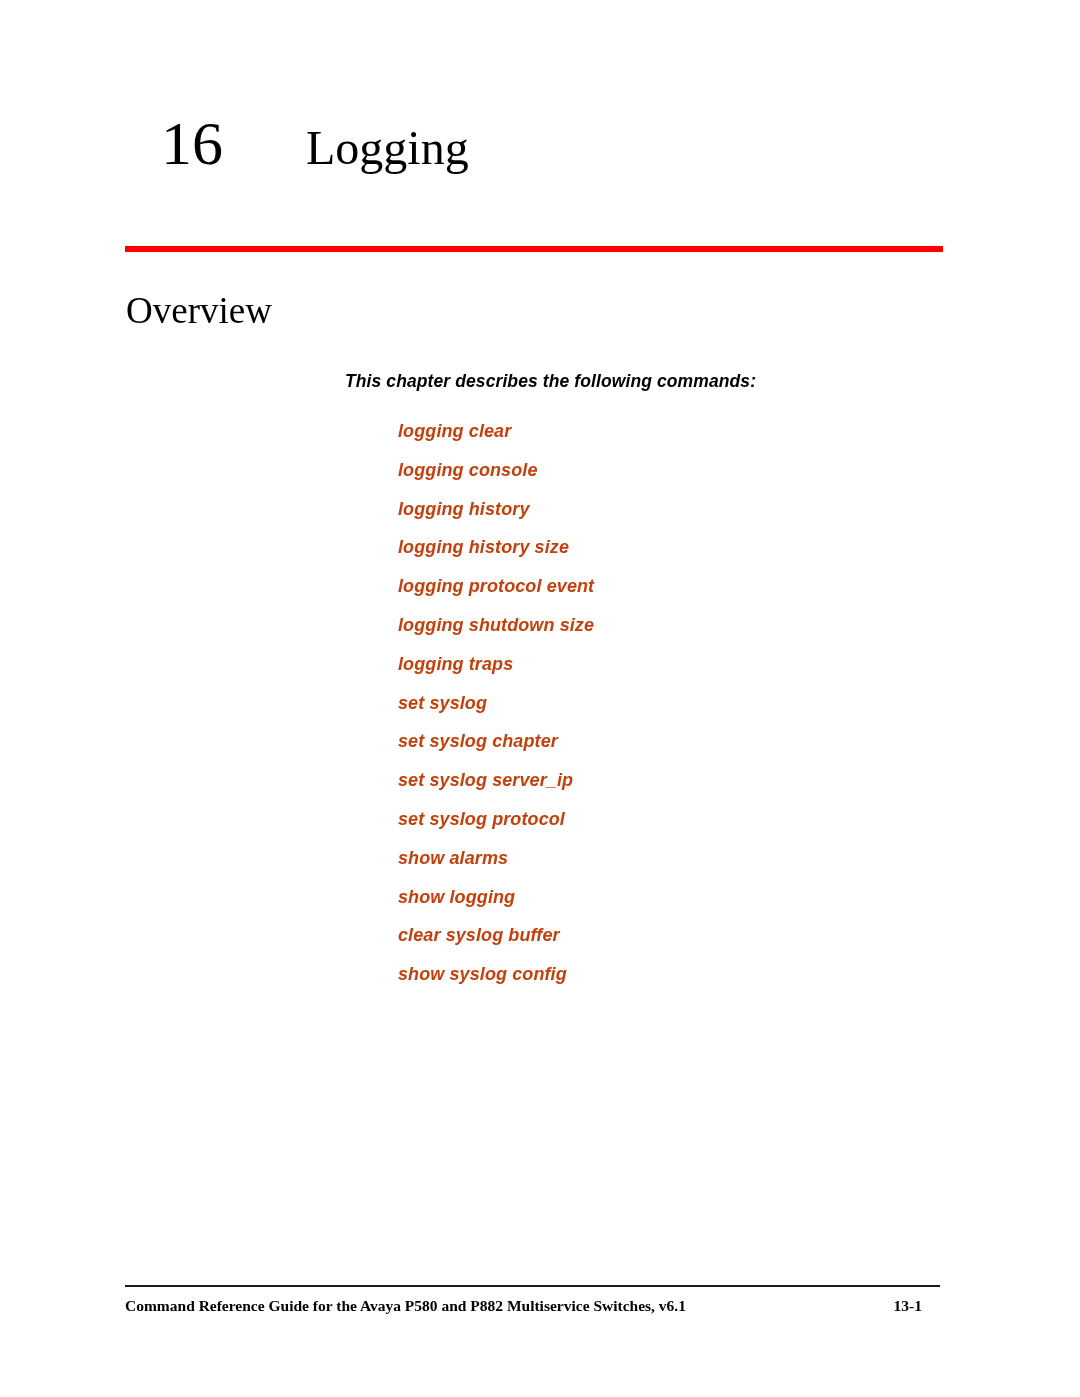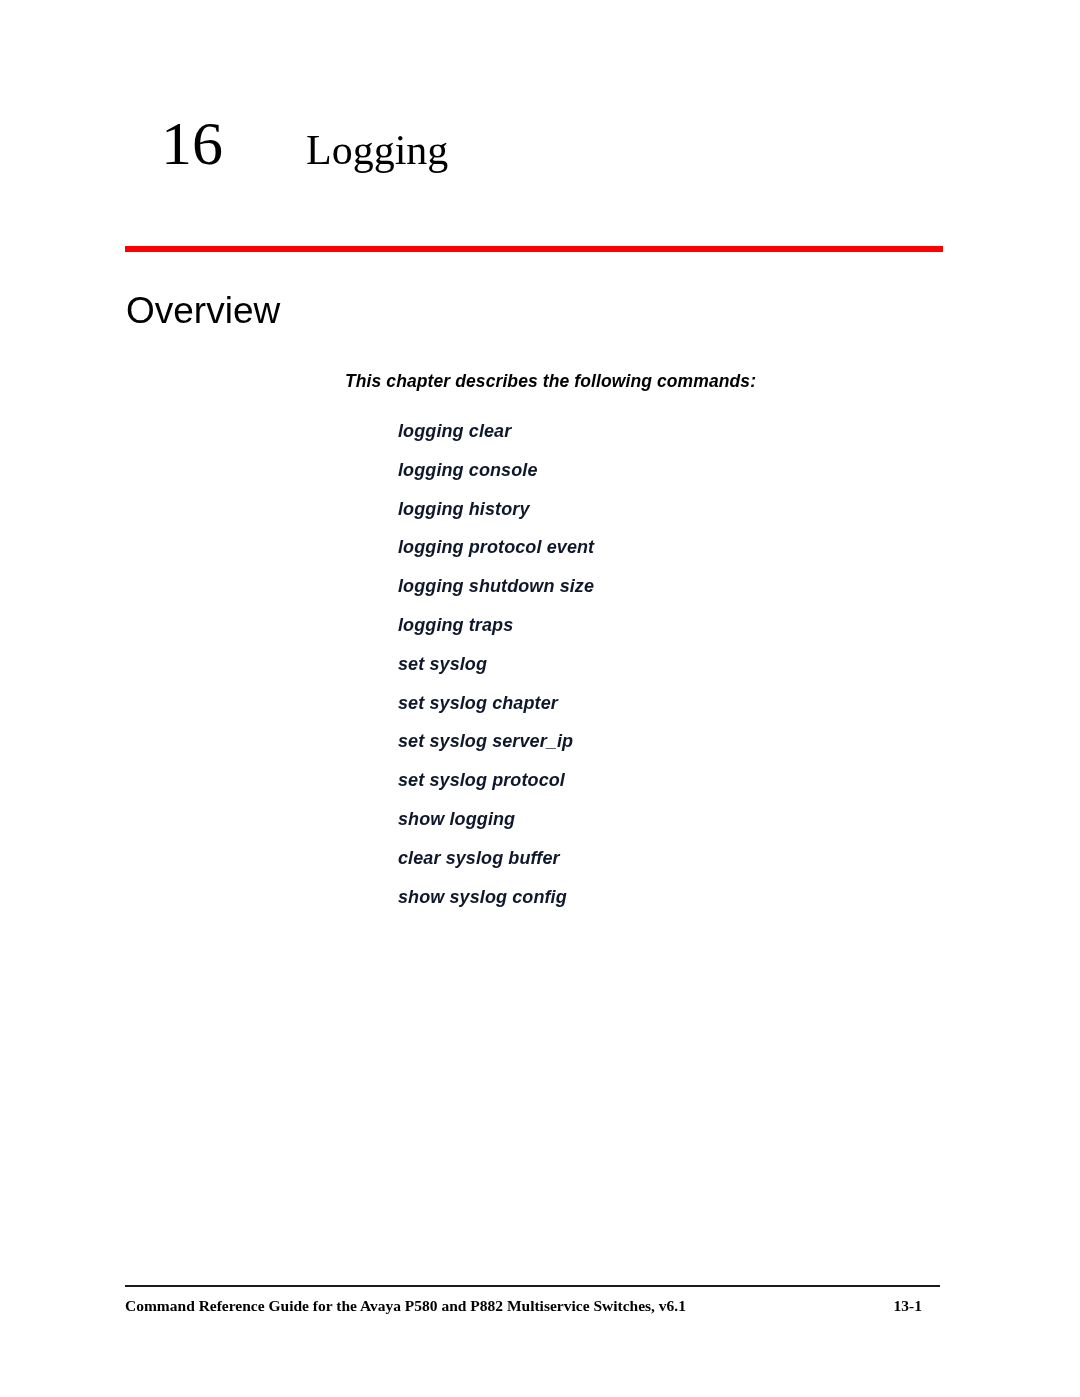--- a/index.html
+++ b/index.html
@@ -38,21 +38,21 @@
     font-size: 62px;
     font-weight: 400;
     line-height: 1;
     letter-spacing: 0px;
     color: #000000;
     width: 145px;
     margin-left: 36px;
   }
   .chapter-title {
     font-family: "Liberation Serif", "DejaVu Serif", serif;
-    font-size: 42px;
+    font-size: 48px;
     font-weight: 400;
     line-height: 1;
     color: #000000;
     white-space: nowrap;
   }
 
   
   .red-rule {
     position: absolute;
     left: 125px;
@@ -60,21 +60,21 @@
     width: 818px;
     height: 6px;
     background: #ff0000;
   }
 
   
   .section-heading {
     position: absolute;
     left: 126px;
     top: 291px;
-    font-family: Liberation Sans, sans-serif;
+    font-family: Liberation Serif, serif;
     font-size: 37px;
     font-weight: 400;
     line-height: 1.1;
     color: #000000;
   }
 
   
   .intro-line {
     position: absolute;
     left: 345px;
@@ -102,21 +102,21 @@
     height: 38.8px;
     line-height: 20px;
     margin: 0;
     padding: 0;
   }
   .command-link {
     font-family: "Liberation Sans", "DejaVu Sans", sans-serif;
     font-size: 18px;
     font-weight: bold;
     font-style: italic;
-    color: #0f172a;
+    color: #c2410c;
     text-decoration: none;
     letter-spacing: 0.1px;
     white-space: nowrap;
     cursor: pointer;
   }
 
   
   .footer-rule {
     position: absolute;
     left: 125px;
@@ -166,39 +166,45 @@
     <li>
       <a class="command-link" href="#">logging clear</a>
     </li>
     <li>
       <a class="command-link" href="#">logging console</a>
     </li>
     <li>
       <a class="command-link" href="#">logging history</a>
     </li>
     <li>
+      <a class="command-link" href="#">logging history size</a>
+    </li>
+    <li>
       <a class="command-link" href="#">logging protocol event</a>
     </li>
     <li>
       <a class="command-link" href="#">logging shutdown size</a>
     </li>
     <li>
       <a class="command-link" href="#">logging traps</a>
     </li>
     <li>
       <a class="command-link" href="#">set syslog</a>
     </li>
     <li>
       <a class="command-link" href="#">set syslog chapter</a>
     </li>
     <li>
       <a class="command-link" href="#">set syslog server_ip</a>
     </li>
     <li>
       <a class="command-link" href="#">set syslog protocol</a>
+    </li>
+    <li>
+      <a class="command-link" href="#">show alarms</a>
     </li>
     <li>
       <a class="command-link" href="#">show logging</a>
     </li>
     <li>
       <a class="command-link" href="#">clear syslog buffer</a>
     </li>
     <li>
       <a class="command-link" href="#">show syslog config</a>
     </li>

